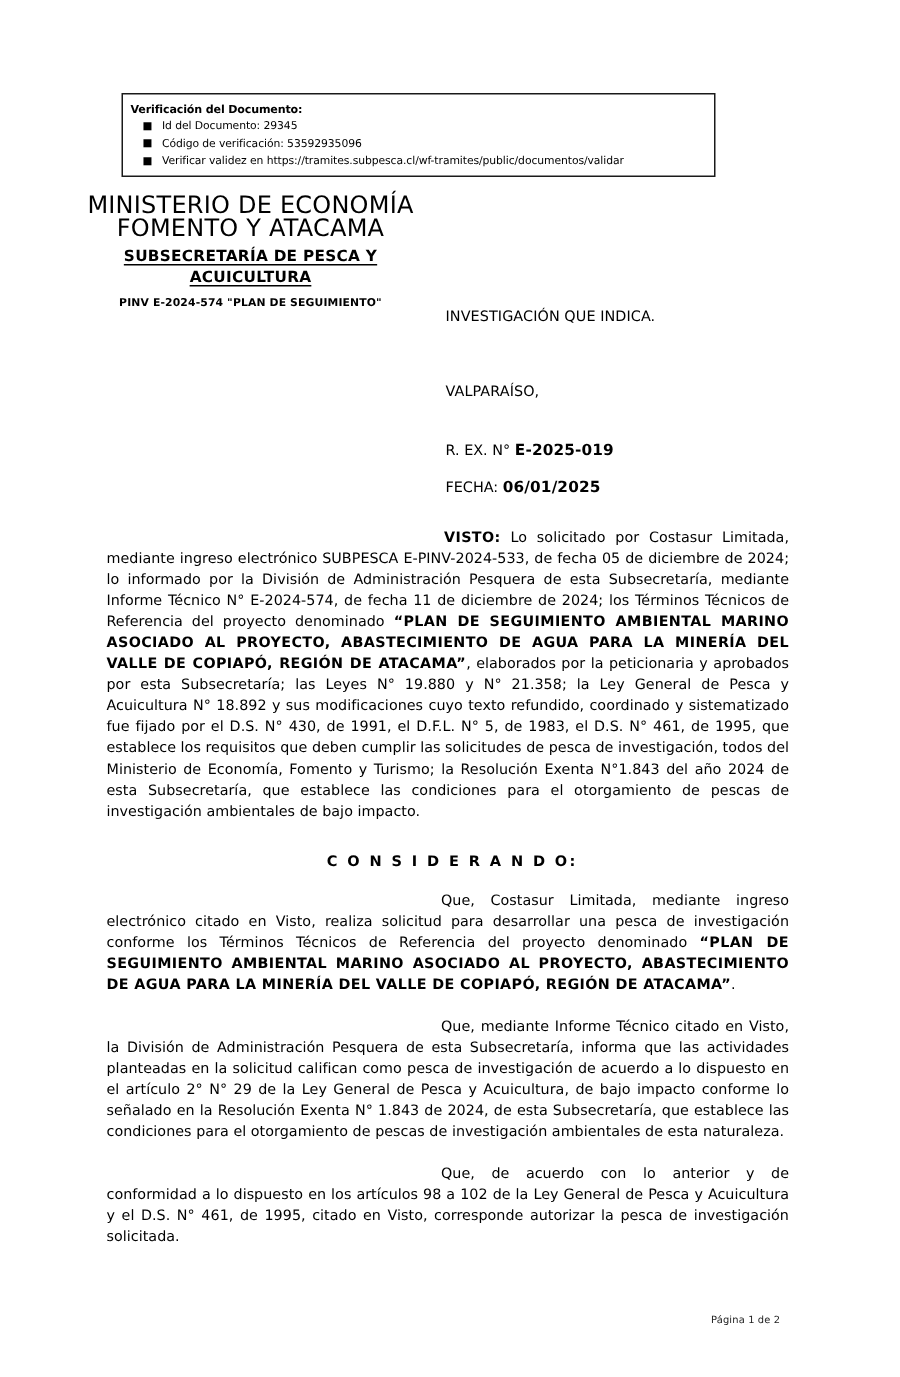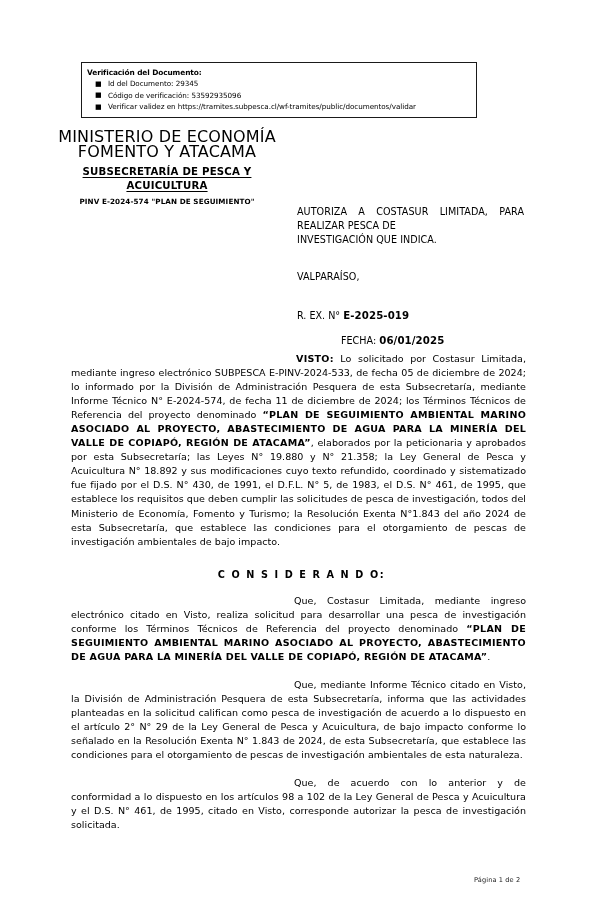--- a/index.html
+++ b/index.html
@@ -101,35 +101,34 @@
     line-height: 14.2px;
     text-align: justify;
     text-align-last: left;
     letter-spacing: 0.05px;
   }
   .auth-title .lastline {
     display: block;
     text-align: right;
   }
   .valparaiso {
-    margin-top: 22px;
+    margin-top: 36px;
     font-size: 9.6px;
     line-height: 14px;
     letter-spacing: 0.05px;
   }
   .rex-line {
     margin-top: 25px;
     font-size: 9.6px;
     line-height: 14px;
   }
   .fecha-line {
     margin-top: 11px;
     font-size: 9.6px;
     line-height: 14px;
-    margin-left: 44px;
   }
   .rex-line b, .fecha-line b {
     font-weight: bold;
     font-size: 10.2px;
     letter-spacing: 0.1px;
   }
 
   
   .body-area {
     position: absolute;
@@ -200,21 +199,20 @@
 
 <div class="org-block">
   <div class="org-line1">MINISTERIO DE ECONOMÍA</div>
   <div class="org-line2">FOMENTO Y ATACAMA</div>
   <div class="org-sub">SUBSECRETARÍA DE PESCA Y ACUICULTURA</div>
   <div class="org-pinv">PINV E-2024-574 "PLAN DE SEGUIMIENTO"</div>
 </div>
 
 <div class="title-block">
   <div class="auth-title">
-    <span>AUTORIZA A COSTASUR LIMITADA, PARA REALIZAR PESCA DE</span>
     <span class="lastline">INVESTIGACIÓN QUE INDICA.</span>
   </div>
   <div class="valparaiso">VALPARAÍSO,</div>
   <div class="rex-line">
     <span>R. EX. N°</span>
     <b>E-2025-019</b>
   </div>
   <div class="fecha-line">
     <span>FECHA:</span>
     <b>06/01/2025</b>

